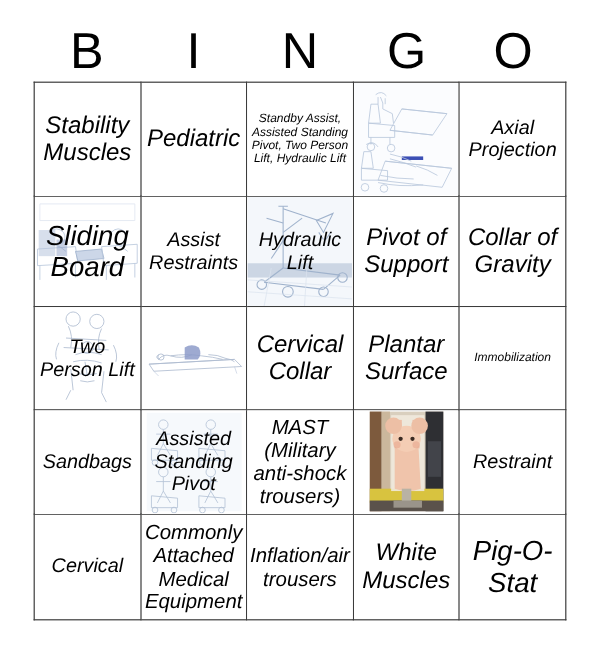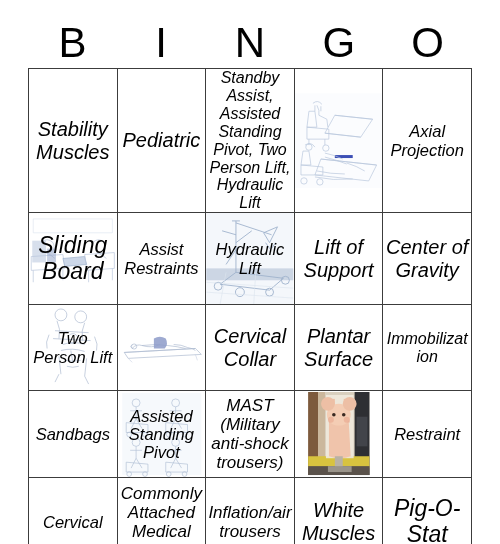--- a/index.html
+++ b/index.html
@@ -77,21 +77,21 @@
     padding: 0 2px;
     line-height: 1.12;
     word-wrap: break-word;
   }
 
   
   .t-xl   { font-size: 23px; }
   .t-lg   { font-size: 20px; }
   .t-md   { font-size: 16.5px; }
   .t-sm   { font-size: 17px; }
-  .t-xs   { font-size: 16px; }
+  .t-xs   { font-size: 10px; }
 
   
   .art {
     position: absolute;
     left: 0; top: 0;
     width: 100%; height: 100%;
     z-index: 1;
     pointer-events: none;
   }
   .art svg { width: 100%; height: 100%; display: block; }
@@ -239,24 +239,24 @@
                 <path d="M0 70 L88 76"></path>
                 <path d="M0 80 L88 86"></path>
                 <path d="M20 60 L14 92"></path>
                 <path d="M50 60 L48 92"></path>
               </g>
             </svg>
           </div>
           <div class="cell-inner t-md">Hydraulic Lift</div>
         </td>
         <td>
-          <div class="cell-inner t-lg">Lift of Support</div>
-        </td>
-        <td>
-          <div class="cell-inner t-lg">Center of Gravity</div>
+          <div class="cell-inner t-lg">Pivot of Support</div>
+        </td>
+        <td>
+          <div class="cell-inner t-lg">Collar of Gravity</div>
         </td>
       </tr>
 
       <tr class="r2">
         <td>
           <div class="art">
             <svg viewBox="0 0 88 86" xmlns="http://www.w3.org/2000/svg">
               <rect x="0" y="0" width="88" height="86" fill="#ffffff"></rect>
               <g stroke="#aebbd0" stroke-width="0.7" fill="none">
 

